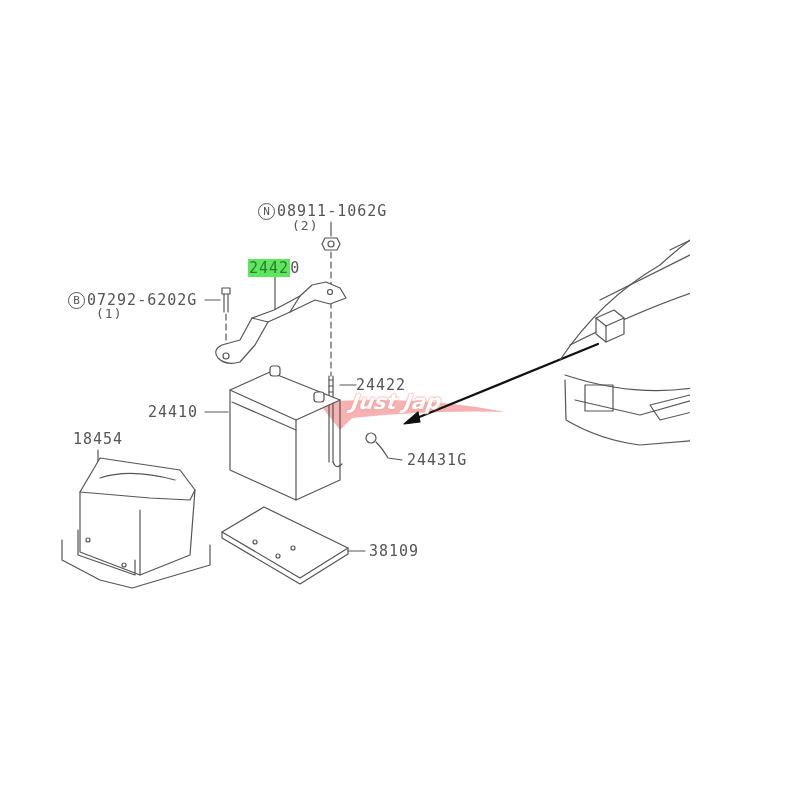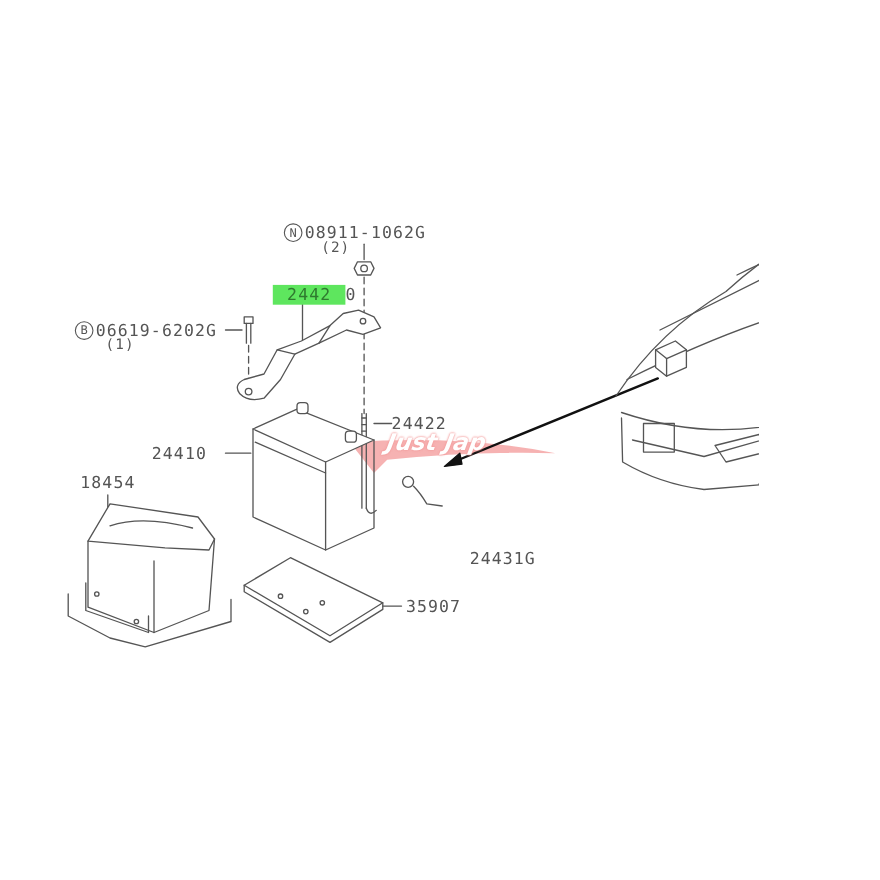--- a/index.html
+++ b/index.html
@@ -1,20 +1,20 @@
 <!DOCTYPE html>
 <html><head>
   <meta charset="utf-8">
   <style>
     html, body { margin: 0; padding: 0; background: #ffffff; }
     #stage { position: relative; width: 690px; height: 800px; background: #ffffff; overflow: hidden; }
     svg { position: absolute; left: 0; top: 0; }
     .lbl { position: absolute; font-family: "DejaVu Sans Mono", "Liberation Mono", monospace; font-size: 15px; color: #555; letter-spacing: 1px; white-space: nowrap; line-height: 1; }
     .lbl.small { font-size: 13px; }
-    .hl { background: #5ee65e; color: #2f7a2f; padding: 0 13px; }
+    .hl { background: #5ee65e; color: #2f7a2f; padding: 0 1px; }
     .circ { display: inline-block; width: 15px; height: 15px; border: 1.3px solid #555; border-radius: 50%; font-size: 11px; text-align: center; line-height: 15px; margin-right: 2px; vertical-align: 1px; letter-spacing: 0; }
     .wm { position: absolute; font-family: "DejaVu Sans", "Liberation Sans", sans-serif; font-weight: bold; font-style: italic; font-size: 21px; color: #ffffff; text-shadow: 0 0 2px #f29a9a, 0 0 2px #f29a9a; white-space: nowrap; }
   </style>
 </head>
 <body>
 
 <div id="stage">
 
   <svg width="800" height="800" viewBox="0 0 800 800" fill="none" stroke="#555" stroke-width="1.2" stroke-linejoin="round" stroke-linecap="round">
 
@@ -121,25 +121,25 @@
   <div class="lbl" style="left:258px; top:203px;">
     <span class="circ">N</span><span>08911-1062G</span>
   </div>
   <div class="lbl small" style="left:292px; top:219px;">(2)</div>
 
   <div class="lbl" style="left:248px; top:261px;">
     <span class="hl">2442</span><span>0</span>
   </div>
 
   <div class="lbl" style="left:68px; top:292px;">
-    <span class="circ">B</span><span>06619-6202G</span>
+    <span class="circ">B</span><span>07292-6202G</span>
   </div>
   <div class="lbl small" style="left:96px; top:307px;">(1)</div>
 
-  <div class="lbl" style="left:138px; top:405px;text-align:center;">24410</div>
+  <div class="lbl" style="left:148px; top:405px;text-align:center;">24410</div>
   <div class="lbl" style="left:356px; top:378px;">24422</div>
-  <div class="lbl" style="left:427px; top:453px;margin-top:48px;">24431G</div>
+  <div class="lbl" style="left:407px; top:453px;">24431G</div>
   <div class="lbl" style="left:73px; top:432px;">18454</div>
-  <div class="lbl" style="left:369px; top:544px;">35907</div>
+  <div class="lbl" style="left:369px; top:544px;">38109</div>
 
   <div class="wm" style="left:352px; top:390px; transform:skewX(-10deg);">Just Jap</div>
 
 </div>
 
 </body></html>

